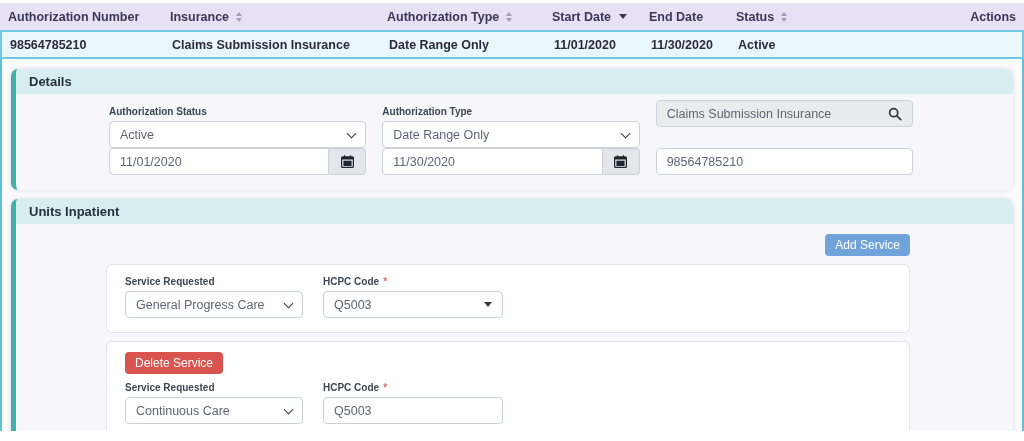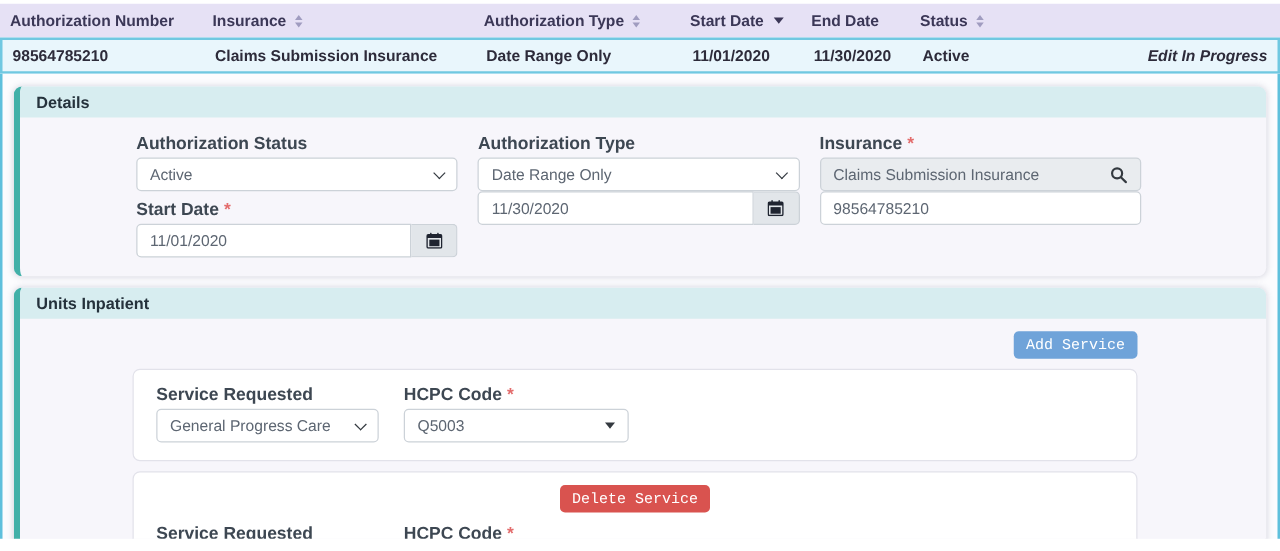--- a/index.html
+++ b/index.html
@@ -33,21 +33,21 @@
   .detail-container { height: 372px; border-left: 2px solid #5fc0dc; border-right: 2px solid #5fc0dc;
     background: #fcfcfe; padding: 10px 9px 12px 9px; overflow: hidden; }
 
   .panel { border-radius: 7px; border-left: 5px solid #42b0a8; background: #f7f6fb;
     box-shadow: 0 0 5px rgba(80,80,120,.22); overflow: hidden; }
   .panel-header { background: #d7edf0; padding: 5px 13px; font-size: 13px; font-weight: 700; color: #25323c; }
 
   
   .details-body { padding: 6px 100px 15px 93px; }
   .form-grid { display: grid; grid-template-columns: 1fr 1fr 1fr; column-gap: 16px; }
-  .field-label { font-size: 14px; font-weight: 700; color: #3d4752; margin: 6px 0 4px; }
+  .field-label { font-size: 10px; font-weight: 700; color: #3d4752; margin: 6px 0 4px; }
   .req { color: #e36c6c; margin-left: 4px; font-weight: 700; }
   .control { height: 27px; width: 100%; border: 1px solid #ccd2d8; border-radius: 4px; background: #fff;
     display: flex; align-items: center; padding: 0 10px; font-size: 12.5px; color: #5d6672; }
   .chev { width: 7px; height: 7px; border-right: 1.8px solid #343a40; border-bottom: 1.8px solid #343a40;
     transform: rotate(45deg); margin-left: auto; margin-top: -3px; flex: 0 0 auto; }
   .caret { width: 0; height: 0; border-left: 4px solid transparent; border-right: 4px solid transparent;
     border-top: 5px solid #343a40; margin-left: auto; flex: 0 0 auto; }
   .readonly { background: #e9ecef; }
   .icon-right { margin-left: auto; display: flex; align-items: center; flex: 0 0 auto; }
   .input-group { display: flex; width: 100%; }
@@ -58,28 +58,28 @@
     padding: 0 10px; font-size: 12.5px; color: #5d6672; background: #fff; outline: none;
     font-family: "Liberation Sans", "DejaVu Sans", sans-serif; }
   .addon { width: 37px; background: #e2e6ea; border: 1px solid #ccd2d8; border-left: 0;
     border-radius: 0 4px 4px 0; display: flex; align-items: center; justify-content: center; cursor: pointer; }
 
   
   .units-panel { margin-top: 9px; }
   .units-body { padding: 6px 0 30px 0; }
   .btn-row { display: flex; justify-content: flex-end; margin: 4px 103px 0 90px; }
   .btn { border: none; border-radius: 4px; color: #fff; font-size: 12px; padding: 4px 10px;
-    cursor: pointer; font-family: Liberation Mono, monospace; }
+    cursor: pointer; font-family: Liberation Sans, sans-serif; }
   .btn-add { background: #6fa3d9; }
   .btn-delete { background: #d9534f; }
   .service-card { background: #fff; border: 1px solid #e2e2ea; border-radius: 6px;
     margin: 8px 103px 0 90px; padding: 9px 18px 14px; }
   .service-grid { display: grid; grid-template-columns: 178px 180px; column-gap: 20px; }
   .service-card .field-label { margin-top: 2px; }
-  .delete-row { display: flex; justify-content: center; margin: 1px 0 6px; }
+  .delete-row { display: flex; justify-content: flex-start; margin: 1px 0 6px; }
 </style>
 </head>
 <body>
 
 <div class="grid-table">
   <div class="t-head">
     <div class="c c1">
       <span>Authorization Number</span>
     </div>
     <div class="c c2">
@@ -102,31 +102,33 @@
     </div>
     <div class="c c5">
       <span>End Date</span>
     </div>
     <div class="c c6">
       <span>Status</span>
       <span class="sort-both">
           <i class="tri-up"></i>
           <i class="tri-down"></i>
         </span>
+    </div>
+    <div class="c c7">
+      <span>Actions</span>
     </div>
   </div>
 
   <div class="t-row">
     <div class="c c1">98564785210</div>
     <div class="c c2">Claims Submission Insurance</div>
     <div class="c c3">Date Range Only</div>
     <div class="c c4">11/01/2020</div>
     <div class="c c5">11/30/2020</div>
     <div class="c c6">Active</div>
-    <div class="c c7 italic">Edit In Progress</div>
   </div>
 </div>
 
 <div class="detail-container">
 
   <div class="panel">
     <div class="panel-header">Details</div>
     <div class="details-body">
       <div class="form-grid">
         <div>
@@ -141,38 +143,32 @@
         <div>
           <div class="field-label">
             <span>Authorization Type</span>
           </div>
           <div class="control">
             <span>Date Range Only</span>
             <span class="chev"></span>
           </div>
         </div>
         <div>
-          <div class="field-label">
-            <span>Insurance</span><span class="req">*</span>
-          </div>
           <div class="control readonly">
             <span>Claims Submission Insurance</span>
             <span class="icon-right">
               <svg width="14" height="14" viewBox="0 0 16 16" fill="none" stroke="#343a40" stroke-width="2" stroke-linecap="round">
                 <circle cx="6.5" cy="6.5" r="4.6"></circle>
                   <line x1="10.2" y1="10.2" x2="14.5" y2="14.5"></line>
               </svg>
             </span>
           </div>
         </div>
 
         <div>
-          <div class="field-label">
-            <span>Start Date</span><span class="req">*</span>
-          </div>
           <div class="input-group">
             <input type="text" value="11/01/2020" style="">
             <span class="addon">
               <svg width="13" height="13" viewBox="0 0 16 16">
                 <path fill="#1f2430" d="M4.5 0a.7.7 0 0 1 .7.7V1.5h5.6V.7a.7.7 0 0 1 1.4 0V1.5h1.8A2 2 0 0 1 16 3.5V14a2 2 0 0 1-2 2H2a2 2 0 0 1-2-2V3.5a2 2 0 0 1 2-1.99h1.8V.7A.7.7 0 0 1 4.5 0zM1.5 5.5V14a.5.5 0 0 0 .5.5h12a.5.5 0 0 0 .5-.5V5.5h-13z"></path>
                 <rect x="3" y="7" width="10" height="6.5" fill="#1f2430"></rect>
               </svg>
             </span>
           </div>
         </div>

